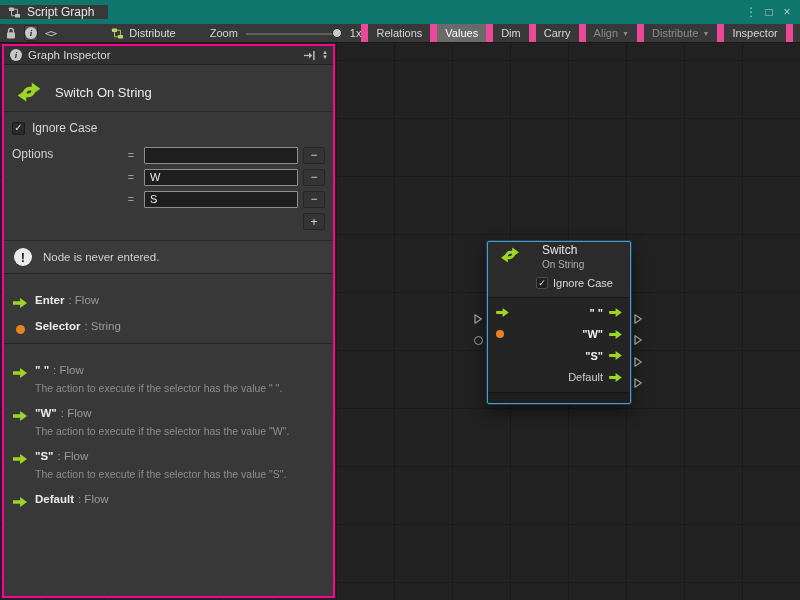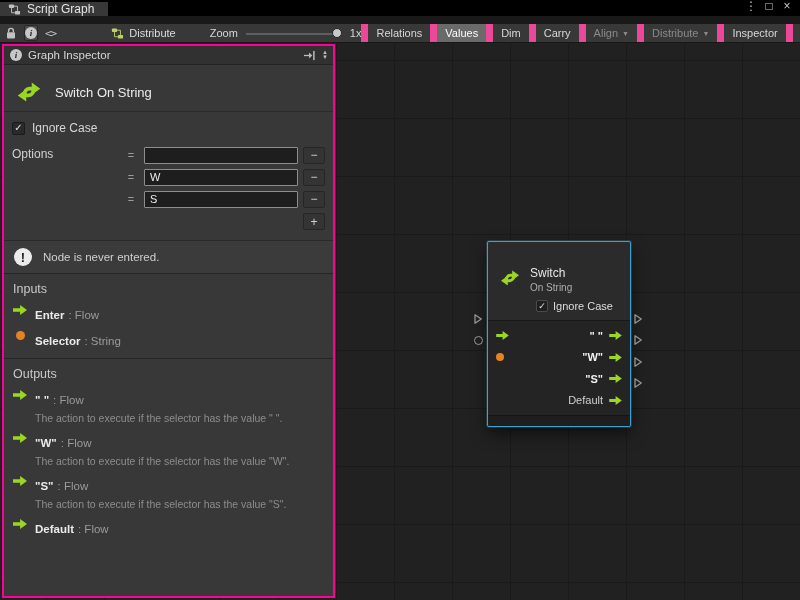--- a/index.html
+++ b/index.html
@@ -4,22 +4,22 @@
 <style>
   *{box-sizing:border-box;margin:0;padding:0}
   html,body{width:800px;height:600px}
   body{position:relative;overflow:hidden;background:#191919;color:#d2d2d2;
        font-family:"Liberation Sans",sans-serif;}
 
   svg{display:block}
   .hiddefs{position:absolute;width:0;height:0;overflow:hidden}
 
   
-  .titlebar{position:absolute;left:0;top:0;width:800px;height:16px;background:#000000;
-            display:flex;align-items:flex-end}
+  .titlebar{position:absolute;left:0;top:0;width:800px;height:24px;background:#0f766e;
+            display:flex;align-items:center}
   .tab{display:flex;align-items:center;gap:6px;background:#383838;padding:0 14px 0 8px;
        font-size:12px;color:#e4e4e4}
   .tab svg{width:13px;height:13px;color:#c0c0c0}
   .win-controls{margin-left:auto;display:flex;align-items:center;padding-right:4px}
   .win-btn{width:18px;height:20px;display:flex;align-items:center;justify-content:center;
            color:#c6c6c6;font-size:12px}
 
   
   .toolbar{position:absolute;left:0;top:24px;width:800px;height:19px;background:#383838;
            border-bottom:1px solid #181818;display:flex;align-items:stretch;
@@ -88,32 +88,32 @@
 
   .warn{display:flex;align-items:center;gap:11px;min-height:33px;padding:6px 10px;
         background:#3b3b3b;border-bottom:1px solid #262626}
   .warn-icon{width:18px;height:18px;flex:none;border-radius:50%;background:#ebebeb;color:#1c1c1c;
              font-weight:bold;font-size:13px;display:flex;align-items:center;justify-content:center}
   .warn-text{font-size:11.5px;color:#cfcfcf}
 
   .section{padding:8px 9px 6px;border-bottom:1px solid #262626}
   .section.last{border-bottom:none;flex:1}
   .sec-title{font-size:12.5px;color:#c8c8c8;font-weight:normal;margin:0 0 9px 0}
-  .port-row{display:flex;align-items:flex-start;gap:8px;margin:8px 0 3px}
+  .port-row{display:flex;align-items:flex-end;gap:8px;margin:8px 0 3px}
   .port-row svg{width:14px;height:10px;flex:none}
   .flow{color:#9bd624}
   .dot{width:9px;height:9px;border-radius:50%;background:#e8821e;flex:none;margin:0 2.5px}
   .port-name{font-weight:bold;font-size:11.5px;color:#eaeaea}
   .port-type{font-size:11.5px;color:#9a9a9a;margin-left:4px}
   .port-desc{margin:4px 0 9px 22px;font-size:10.5px;color:#8d8d8d}
 
   
   .node{position:absolute;left:487px;top:198px;width:144px;background:#2b2b2b;border-radius:2px;
         border:1px solid #3f9fd0;box-shadow:0 0 0 1px rgba(63,159,208,.25),0 7px 16px rgba(0,0,0,.55)}
-  .node-head{display:flex;align-items:flex-start;gap:8px;padding:24px 10px 2px}
+  .node-head{display:flex;align-items:flex-start;gap:20px;padding:1px 10px 2px}
   .node-head svg{width:24px;height:24px;flex:none}
   .node-title{font-size:12px;color:#e6e6e6}
   .node-sub{font-size:10px;color:#adadad;margin-top:2px}
   .node-check{display:flex;align-items:center;gap:5px;font-size:11px;color:#dcdcdc;
               padding:5px 0 8px 48px}
   .node-ports{background:#242424;border-top:1px solid #181818;padding:4px 0;
               border-radius:0}
   .nrow{height:21.5px;display:flex;align-items:center;padding:0 8px}
   .nleft{width:18px;display:flex;align-items:center}
   .nleft svg{width:13px;height:9px}
@@ -373,35 +373,33 @@
       </div>
     </div>
   </div>
 
   <div class="warn">
     <span class="warn-icon">!</span>
     <span class="warn-text">Node is never entered.</span>
   </div>
 
   <div class="section">
-    <h3 class="sec-title">Inputs</h3>
     <div class="port-row">
       <svg class="flow">
           <use href="#ic-flow"></use>
         </svg>
       <span><span class="port-name">Enter</span><span class="port-type">: Flow</span></span>
     </div>
     <div class="port-row">
       <span class="dot"></span>
       <span><span class="port-name">Selector</span><span class="port-type">: String</span></span>
     </div>
   </div>
 
   <div class="section last">
-    <h3 class="sec-title">Outputs</h3>
 
     <div class="port-row">
       <svg class="flow">
           <use href="#ic-flow"></use>
         </svg>
       <span><span class="port-name">" "</span><span class="port-type">: Flow</span></span>
     </div>
     <div class="port-desc">The action to execute if the selector has the value " ".</div>
 
     <div class="port-row">

